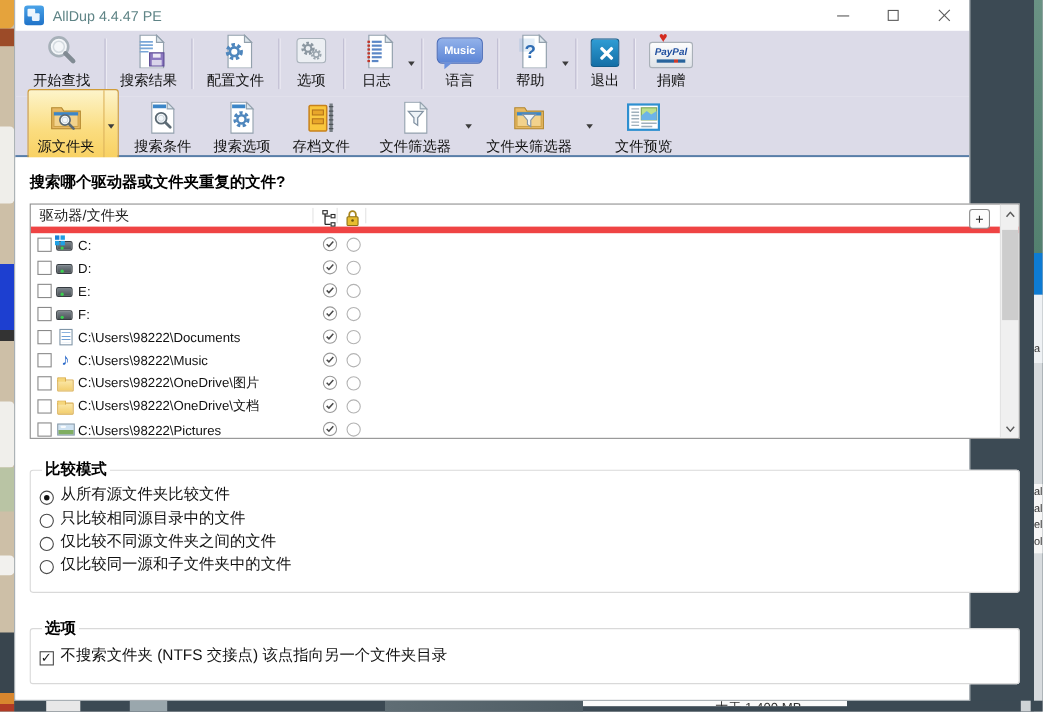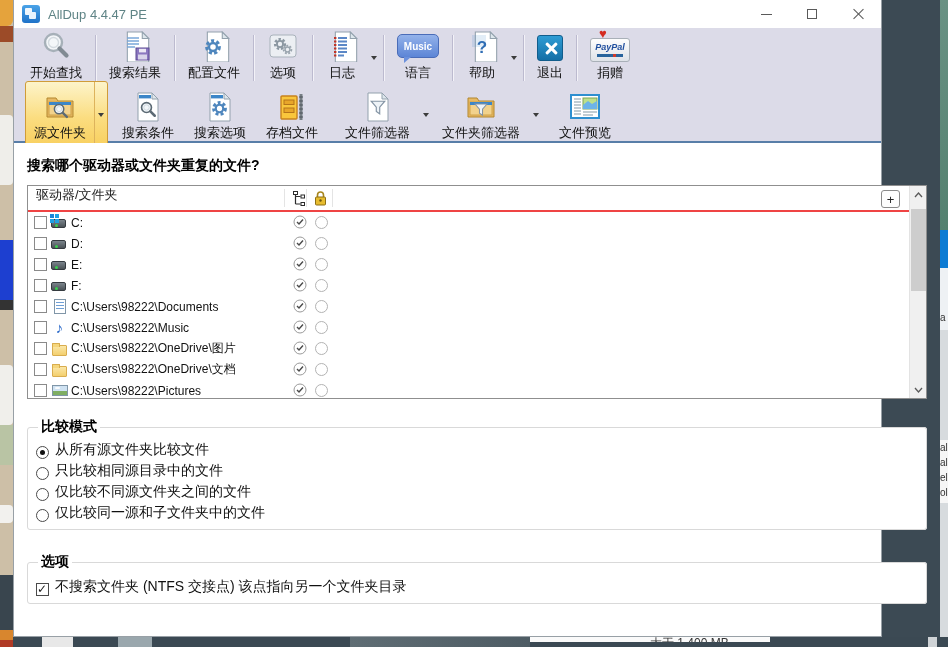--- a/index.html
+++ b/index.html
@@ -62,21 +62,21 @@
   .paypal-stripe { width:26px; height:3px; margin-top:2px; background:linear-gradient(90deg,#28649c 0 60%, #cf3a2a 60% 75%, #28649c 75%); }
   .heart { position:absolute; top:-11px; left:8px; font-size:13px; color:#d42b20; line-height:12px; }
   .qmark { position:absolute; left:0; right:0; top:8px; text-align:center; font-size:17px; font-weight:bold; color:#2f6db4; }
 
   
   .content { flex:1; background:#fff; padding:14px 0 0 13px; position:relative; }
   .heading { font-size:14px; font-weight:bold; color:#000; margin:0 0 10px 0; }
 
   
   .listbox { position:relative; width:900px; height:214px; border:1px solid #8f8f8f; background:#fff; overflow:hidden; }
-  .lheader { position:relative; height:26px; display:flex; font-size:13px; color:#222; border-bottom:2px solid #ef4444; }
+  .lheader { position:relative; height:26px; display:flex; align-items:center; font-size:13px; color:#222; border-bottom:6px solid #ef4444; }
   .lheader .htitle { margin-left:8px; }
   .hsep { position:absolute; top:3px; bottom:3px; width:1px; background:#e4e4e4; }
   .hicon { position:absolute; top:5px; }
   .plusbtn { position:absolute; left:853px; top:4px; width:19px; height:18px; border:1px solid #8a8a8a; border-radius:3px; background:#fdfdfd; font-size:13px; color:#222; display:flex; align-items:center; justify-content:center; line-height:1; }
   .lrow { position:relative; height:21px; display:flex; align-items:center; font-size:12px; color:#111; }
   .cb { width:13px; height:13px; border:1px solid #8a8a8a; background:#fff; margin-left:6px; flex:0 0 auto; }
   .ricon { width:19px; height:16px; margin-left:3px; flex:0 0 auto; position:relative; display:flex; align-items:center; justify-content:center; }
   .rlabel { margin-left:2px; white-space:nowrap; }
   .ccheck { position:absolute; left:265px; top:3px; }
   .rcircle { position:absolute; left:287px; top:4px; width:13px; height:13px; border:1px solid #b3b3b3; border-radius:50%; background:#fff; }
@@ -96,21 +96,21 @@
   .i-picture { width:16px; height:11px; border:1px solid #8096a8; background:linear-gradient(180deg,#cfe2f2 0 55%,#7fae62 55% 100%); position:relative; }
   .i-picture::after { content:""; position:absolute; left:2px; top:1px; width:5px; height:2px; background:#fff; border-radius:2px; opacity:.85; }
 
   
   .vscroll { position:absolute; top:0; right:0; bottom:0; width:17px; background:#f0f0f0; border-left:1px solid #e3e3e3; }
   .sbtn { position:absolute; left:0; width:17px; height:17px; display:flex; align-items:center; justify-content:center; }
   .sbtn.up { top:0; } .sbtn.down { bottom:0; }
   .sthumb { position:absolute; left:1px; top:23px; width:15px; height:82px; background:#cdcdcd; }
 
   
-  fieldset.group { width:900px; margin:0; padding:2px 8px 7px 8px; border:1px solid #d9d9d9; border-radius:3px; background:#fff; }
+  fieldset.group { width:900px; margin:0; padding:2px 8px 16px 8px; border:1px solid #d9d9d9; border-radius:3px; background:#fff; }
   fieldset.group legend { font-size:14px; font-weight:bold; color:#000; padding:0 3px; margin-left:2px; }
   .gb1 { margin-top:19px !important; }
   .gb2 { margin-top:23px !important; }
   .opt-row { display:flex; align-items:flex-end; height:21px; font-size:14px; color:#111; }
   .radio { width:13px; height:13px; border:1px solid #4a4a4a; border-radius:50%; margin-right:6px; position:relative; background:#fff; flex:0 0 auto; }
   .radio.selected::after { content:""; position:absolute; left:3px; top:3px; width:5px; height:5px; background:#111; border-radius:50%; }
   .chkbox { width:13px; height:13px; border:1px solid #4a4a4a; margin-right:6px; position:relative; background:#fff; flex:0 0 auto; }
   .chkbox.checked::after { content:"✓"; position:absolute; left:0px; top:-2px; font-size:12px; color:#1a1a1a; }
   .chk-row { height:23px; }
 

